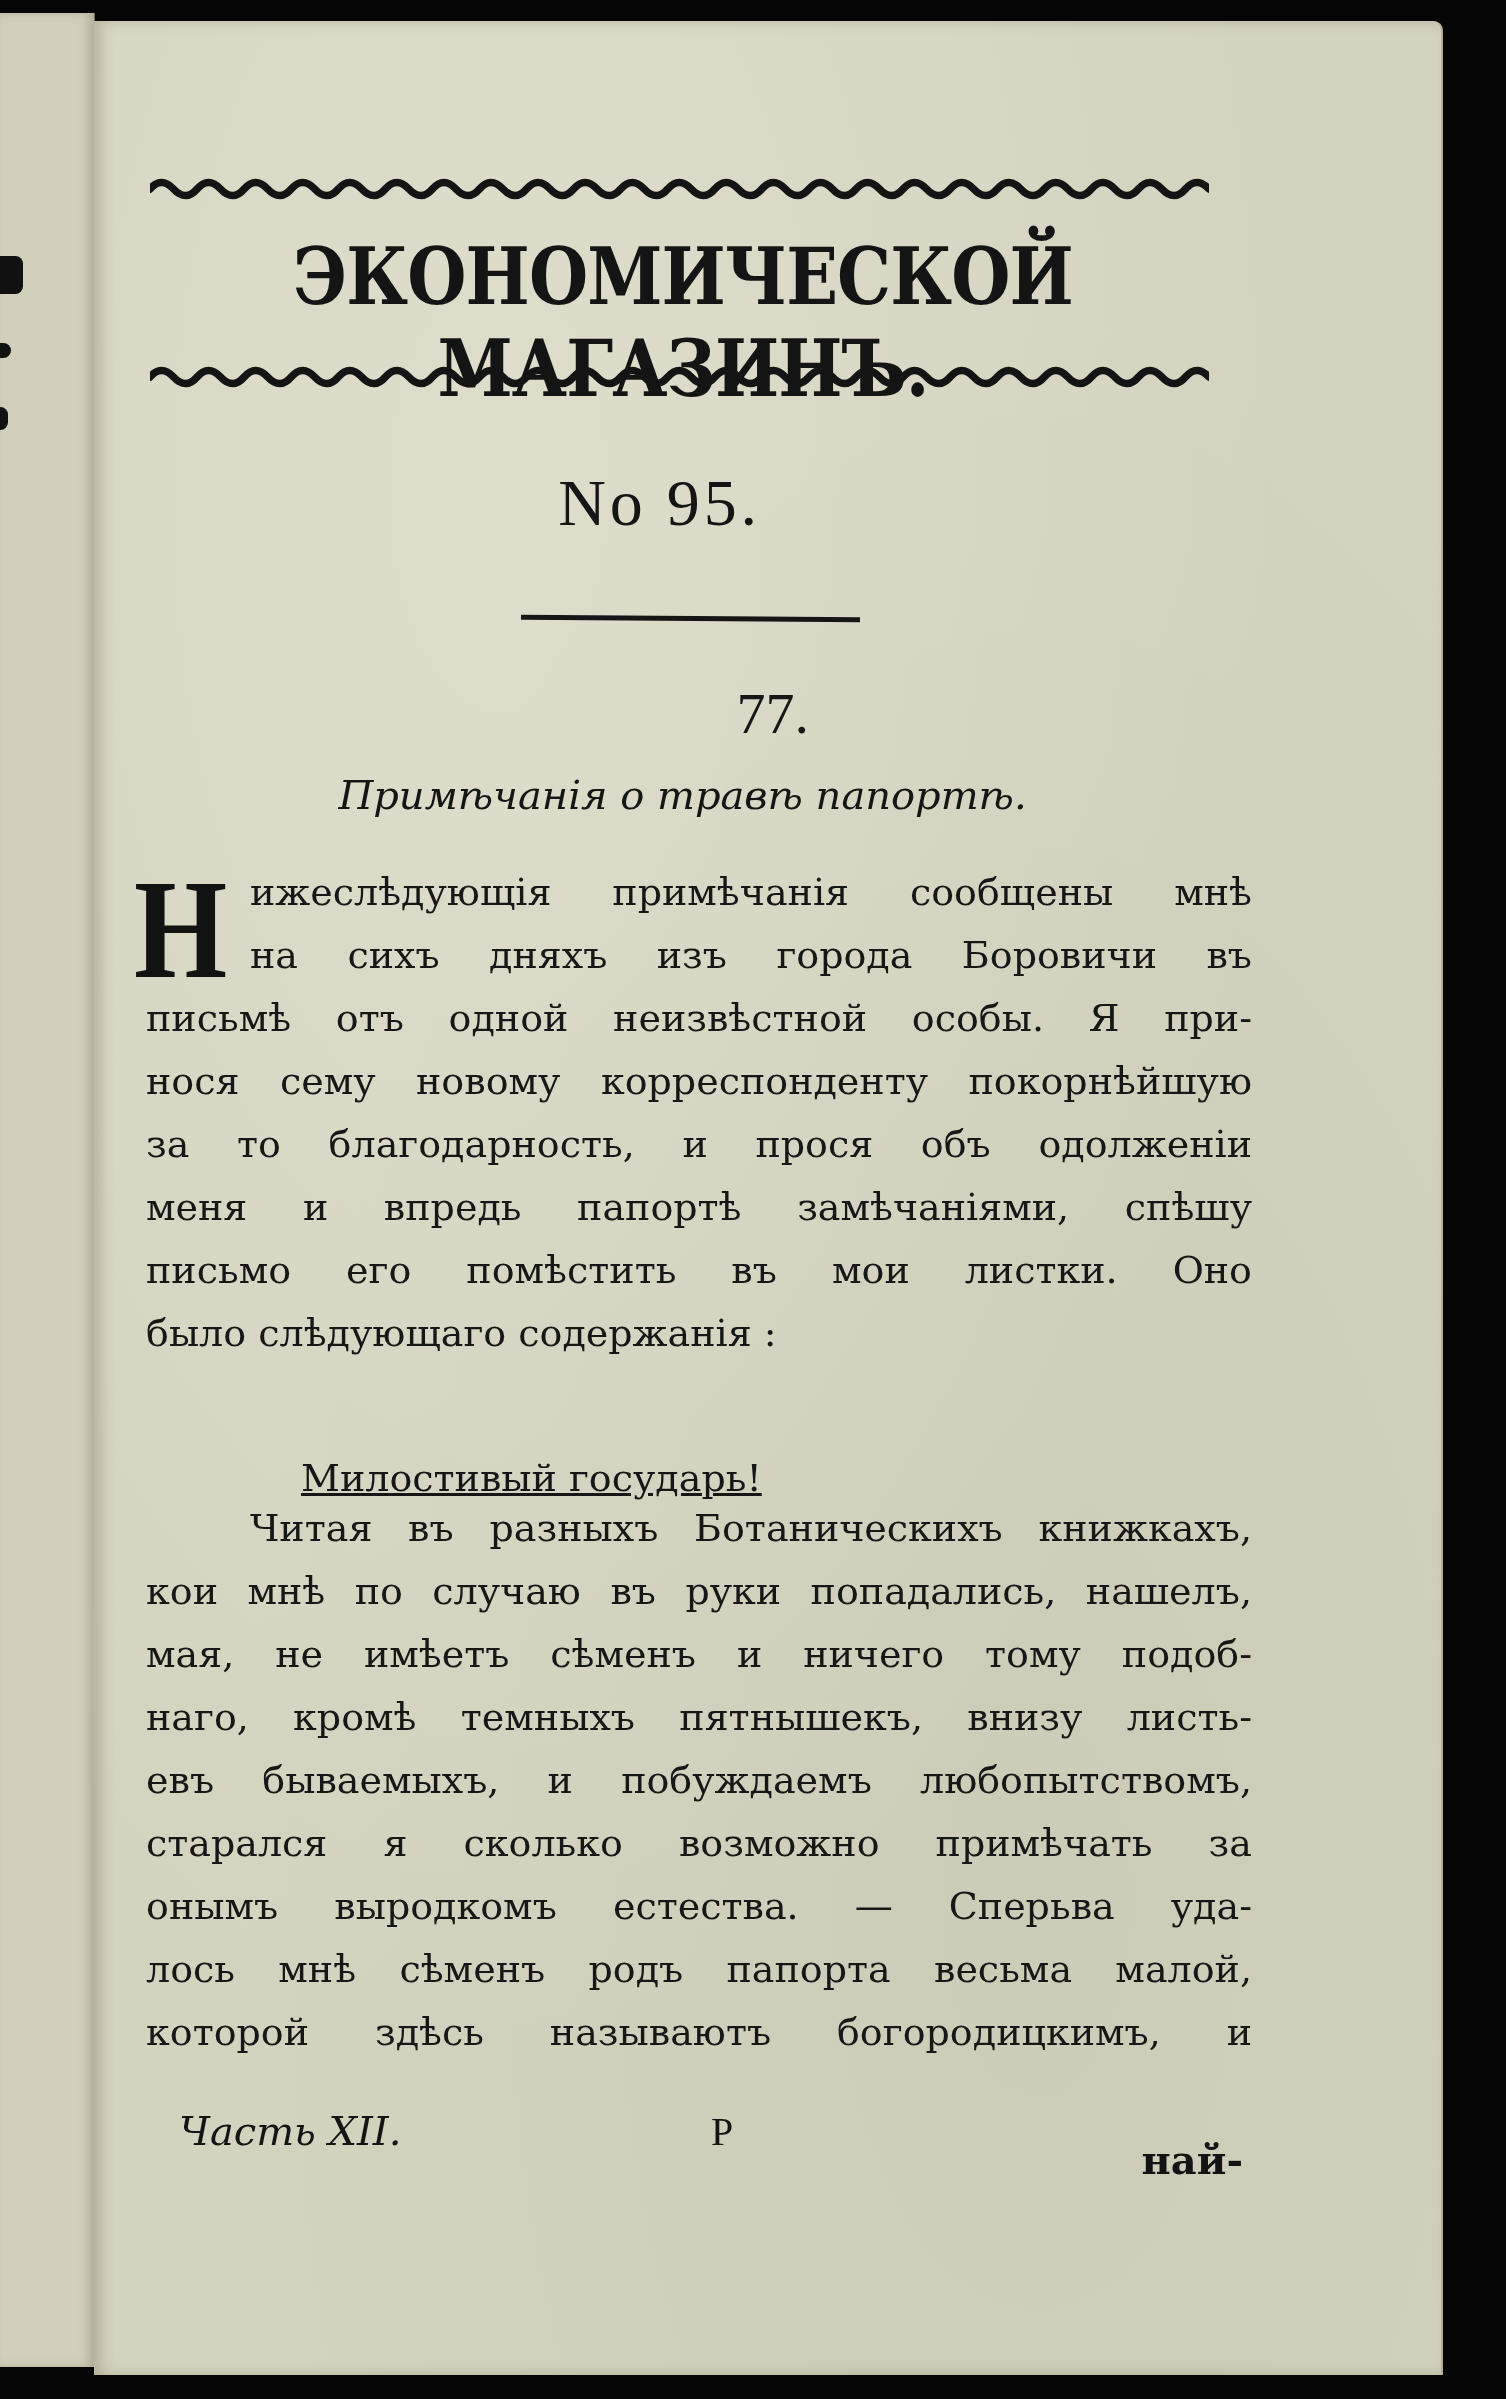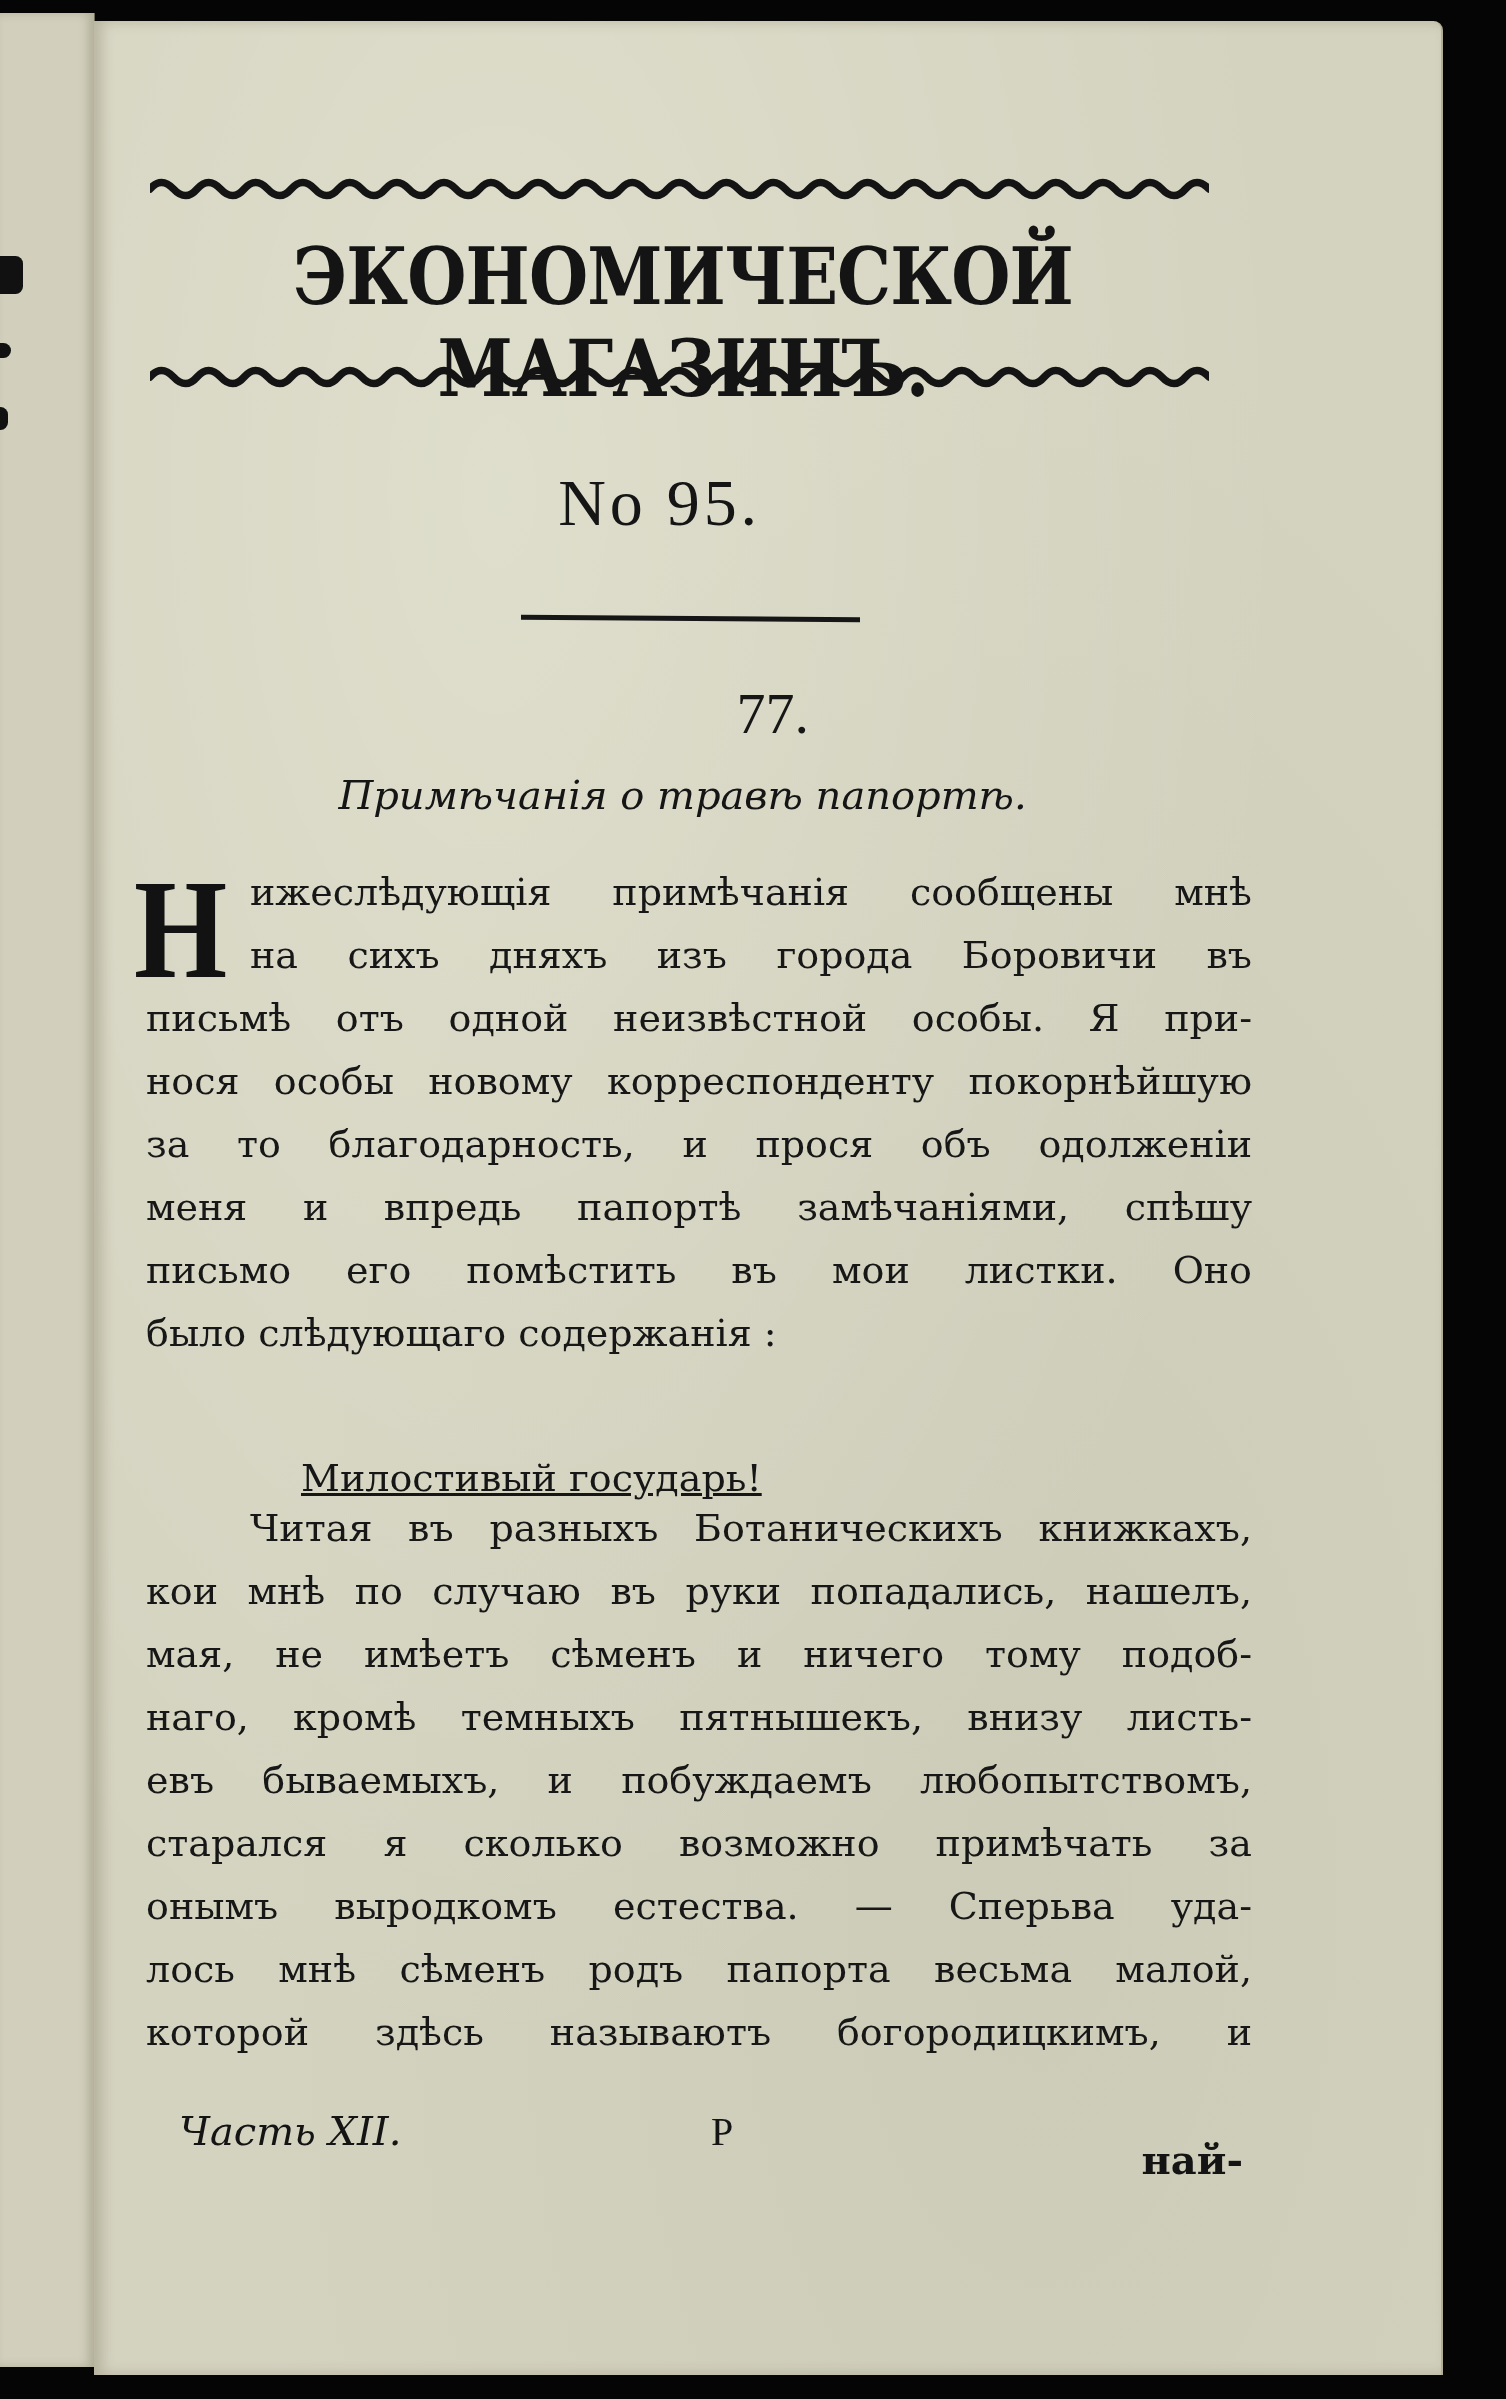--- a/index.html
+++ b/index.html
@@ -99,21 +99,21 @@
   <div class="issue-rule"></div>
   <div class="article-num">77.</div>
   <div class="article-title">Примѣчанія о травѣ папортѣ.</div>
 
   <div class="dropcap">Н</div>
 
   <div class="body-text" style="top:840px;">
     <div class="line" style="padding-left:104px">ижеслѣдующія примѣчанія сообщены мнѣ</div>
     <div class="line" style="padding-left:104px">на сихъ дняхъ изъ города Боровичи въ</div>
     <div class="line">письмѣ отъ одной неизвѣстной особы. Я при-</div>
-    <div class="line">нося особы новому корреспонденту покорнѣйшую</div>
+    <div class="line">нося сему новому корреспонденту покорнѣйшую</div>
     <div class="line">за то благодарность, и прося объ одолженіи</div>
     <div class="line">меня и впредь папортѣ замѣчаніями, спѣшу</div>
     <div class="line">письмо его помѣстить въ мои листки. Оно</div>
     <div class="line last">было слѣдующаго содержанія :</div>
   </div>
 
   <div class="salutation">Милостивый государь!</div>
 
   <div class="body-text" style="top:1476px;">
     <div class="line" style="padding-left:104px">Читая въ разныхъ Ботаническихъ книжкахъ,</div>

